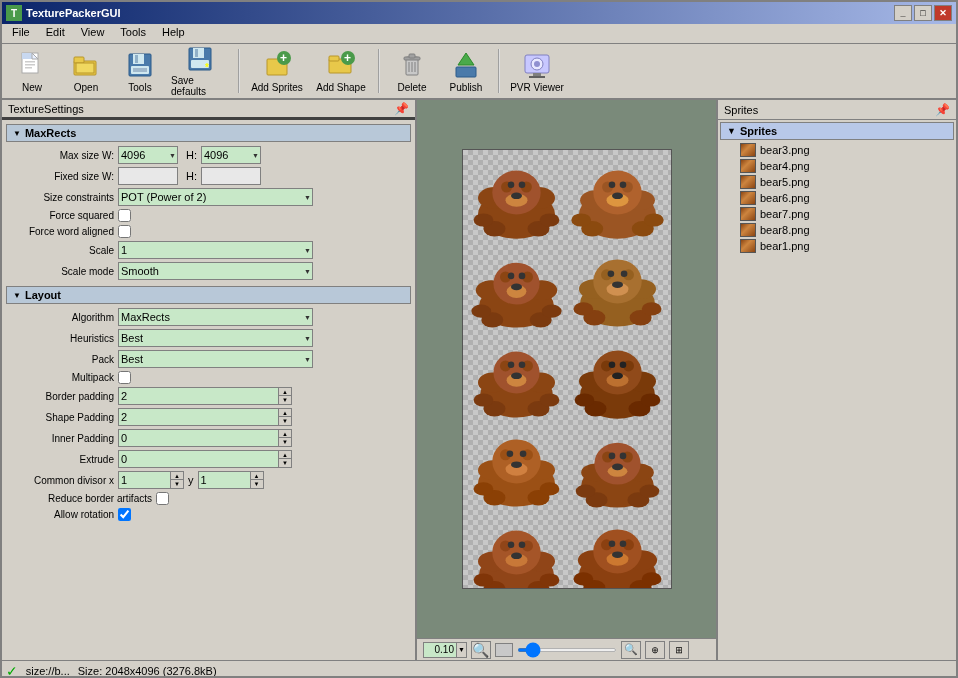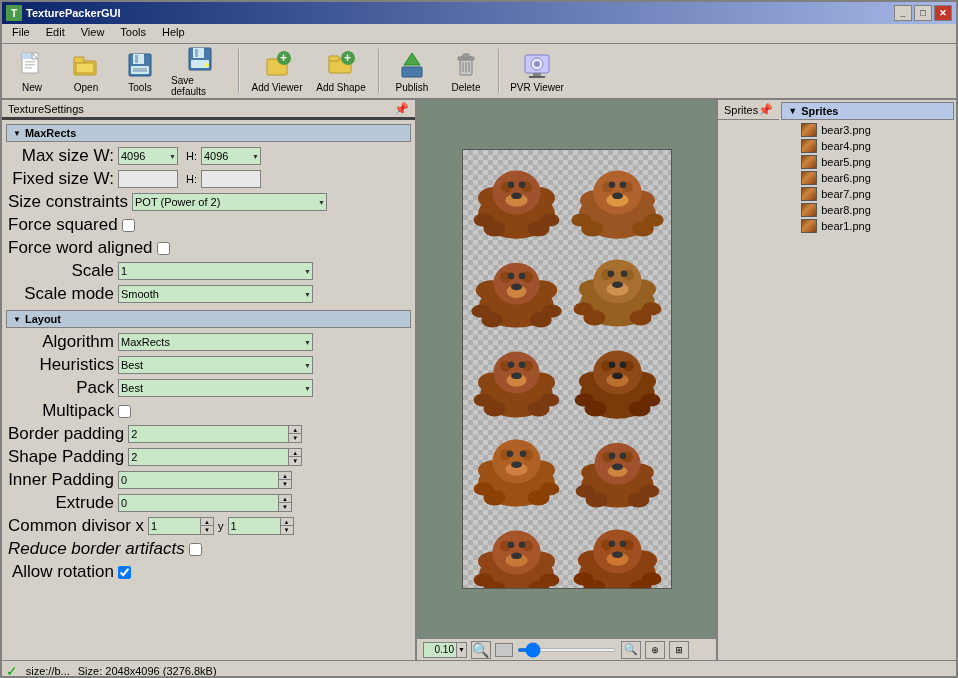--- a/index.html
+++ b/index.html
@@ -147,26 +147,25 @@
     .form-row {
       display: flex;
       align-items: center;
       margin-bottom: 3px;
       padding: 0 2px;
     }
     .form-label {
       text-align: right;
       min-width: 110px;
       padding-right: 4px;
-      font-size: 17px;
+      font-size: 10px;
       color: #000;
     }
     .form-label-wide {
       min-width: 130px;
-      font-style: italic;
     }
     .wh-label { font-size: 11px; }
 
     
     select.field {
       background: #c8e8c8;
       border: 1px solid #808080;
       font-size: 11px;
       height: 18px;
       padding: 0 2px;
@@ -314,21 +313,21 @@
       gap: 8px;
     }
     .status-check { color: #00aa00; font-size: 14px; }
 
     
     #right-panel {
       width: 240px;
       background: #d4d0c8;
       border-left: 2px solid #808080;
       display: flex;
-      flex-direction: row;
+      flex-direction: column;
     }
     #sprites-header {
       background: #d4d0c8;
       border-bottom: 1px solid #808080;
       padding: 2px 6px;
       font-size: 11px;
       display: flex;
       align-items: center;
       justify-content: space-between;
       height: 20px;
@@ -454,58 +453,58 @@
   <div class="toolbar-separator"></div>
 
   <div class="toolbar-btn" style="width:62px">
     <div class="toolbar-icon">
       <svg width="28" height="28" viewBox="0 0 28 28">
         <rect x="4" y="8" width="20" height="16" rx="1" fill="#e8c84a" stroke="#b8962a" stroke-width="1"></rect>
         <circle cx="21" cy="7" r="7" fill="#4a9a4a"></circle>
         <text x="17" y="11" font-size="12" fill="white" font-weight="bold">+</text>
       </svg>
     </div>
-    <span>Add Viewer</span>
+    <span>Add Sprites</span>
   </div>
 
   <div class="toolbar-btn" style="width:62px">
     <div class="toolbar-icon">
       <svg width="28" height="28" viewBox="0 0 28 28">
         <rect x="2" y="8" width="22" height="14" rx="1" fill="#e8c84a" stroke="#b8962a" stroke-width="1"></rect>
         <rect x="2" y="5" width="10" height="5" rx="1" fill="#e8c84a" stroke="#b8962a" stroke-width="1"></rect>
         <circle cx="21" cy="7" r="7" fill="#4a9a4a"></circle>
         <text x="17" y="11" font-size="12" fill="white" font-weight="bold">+</text>
       </svg>
     </div>
     <span>Add Shape</span>
   </div>
   <div class="toolbar-separator"></div>
-
-  <div class="toolbar-btn">
-    <div class="toolbar-icon">
-      <svg width="28" height="28" viewBox="0 0 28 28">
-        <rect x="4" y="16" width="20" height="10" rx="1" fill="#4a7aaa" stroke="#2a5a8a"></rect>
-        <polygon points="14,2 22,14 6,14" fill="#4aaa4a" stroke="#2a8a2a"></polygon>
-      </svg>
-    </div>
-    <span>Publish</span>
-  </div>
 
   <div class="toolbar-btn">
     <div class="toolbar-icon">
       <svg width="28" height="28" viewBox="0 0 28 28">
         <rect x="8" y="6" width="12" height="18" rx="1" fill="#c8c8c8" stroke="#808080" stroke-width="1"></rect>
         <rect x="6" y="6" width="16" height="3" rx="1" fill="#a0a0a0" stroke="#808080" stroke-width="1"></rect>
         <rect x="11" y="3" width="6" height="4" rx="1" fill="#a0a0a0" stroke="#808080" stroke-width="1"></rect>
         <line x1="11" y1="11" x2="11" y2="21" stroke="#808080" stroke-width="1"></line>
         <line x1="14" y1="11" x2="14" y2="21" stroke="#808080" stroke-width="1"></line>
         <line x1="17" y1="11" x2="17" y2="21" stroke="#808080" stroke-width="1"></line>
       </svg>
     </div>
     <span>Delete</span>
+  </div>
+
+  <div class="toolbar-btn">
+    <div class="toolbar-icon">
+      <svg width="28" height="28" viewBox="0 0 28 28">
+        <rect x="4" y="16" width="20" height="10" rx="1" fill="#4a7aaa" stroke="#2a5a8a"></rect>
+        <polygon points="14,2 22,14 6,14" fill="#4aaa4a" stroke="#2a8a2a"></polygon>
+      </svg>
+    </div>
+    <span>Publish</span>
   </div>
   <div class="toolbar-separator"></div>
 
   <div class="toolbar-btn" style="width:62px">
     <div class="toolbar-icon">
       <svg width="28" height="28" viewBox="0 0 28 28">
         <rect x="2" y="4" width="24" height="18" rx="2" fill="#c8c8ff" stroke="#8080c0"></rect>
         <circle cx="14" cy="13" r="6" fill="#e8e8ff" stroke="#8080c0"></circle>
         <circle cx="14" cy="13" r="3" fill="#9090d0"></circle>
         <rect x="10" y="22" width="8" height="3" fill="#808080"></rect>

